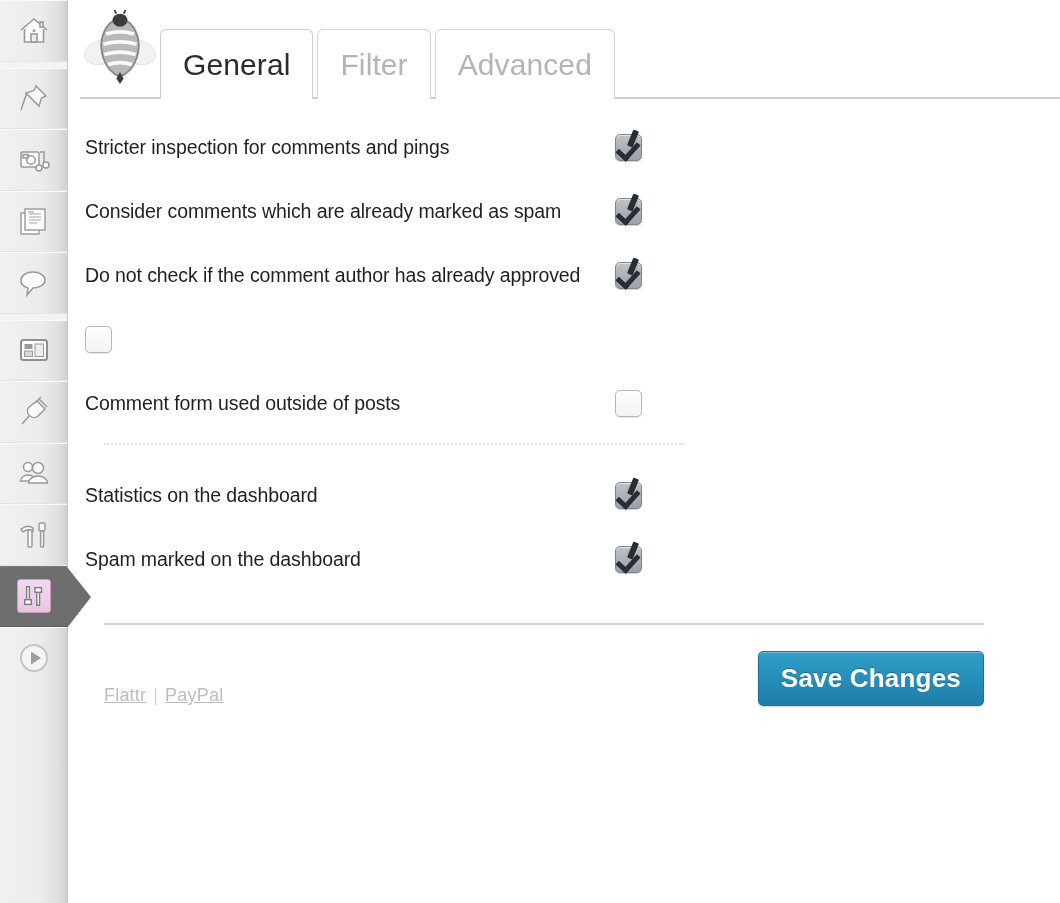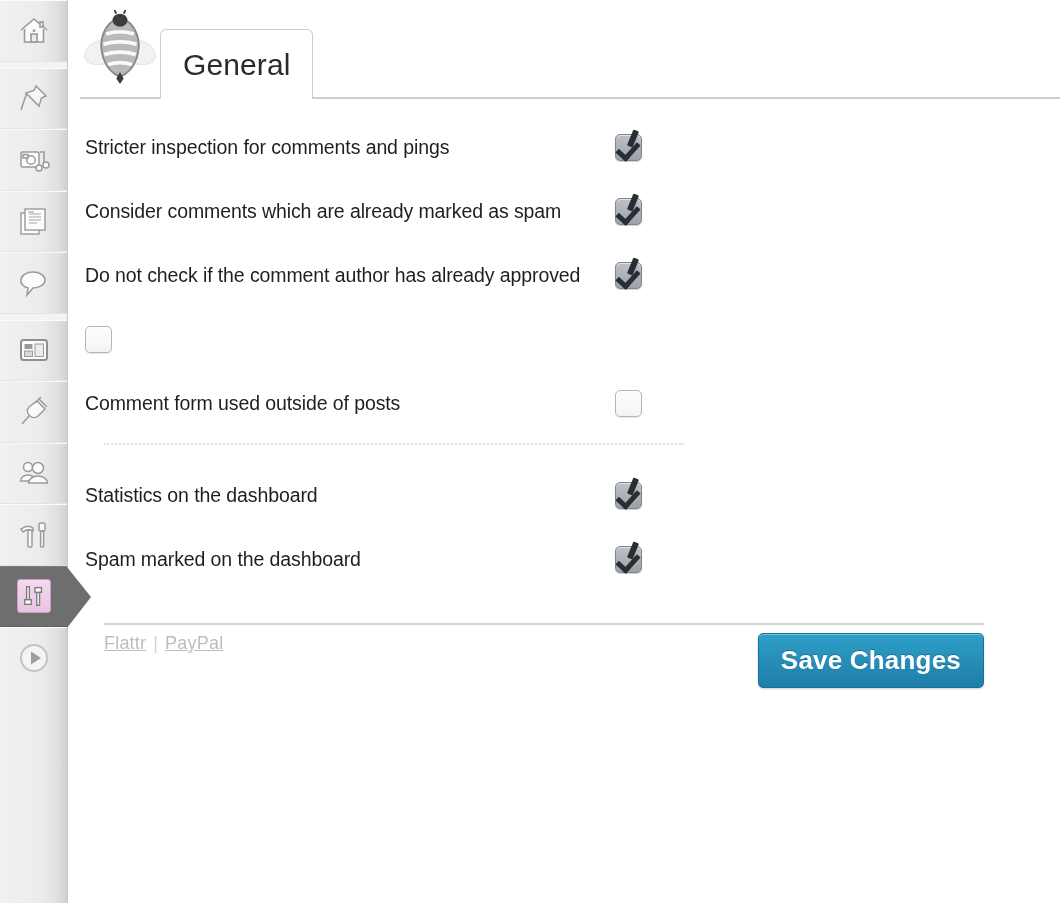--- a/index.html
+++ b/index.html
@@ -185,22 +185,22 @@
 
   .solid-sep {
     margin: 40px 0 0 36px;
     width: 880px;
     height: 0;
     border-top: 2px solid #d3d3d3;
   }
 
   .footer {
     display: flex;
-    align-items: flex-start;
-    padding: 8px 0 0 36px;
+    align-items: flex-end;
+    padding: 26px 0 0 36px;
     width: 916px;
   }
   .links { font-size: 18px; color: #bdbdbd; letter-spacing: 0.2px; }
   .links a {
     color: #bdbdbd;
     text-decoration: underline;
     cursor: pointer;
   }
   .links .sep { padding: 0 7px; color: #d2d2d2; }
 
@@ -382,20 +382,26 @@
             <ellipse cx="40" cy="11" rx="8" ry="7" fill="#3d3d3d"></ellipse>
             <path d="M36 4 L34 0 M44 4 L46 0" stroke="#3d3d3d" stroke-width="2"></path>
             <path d="M40 67 L36 74 L40 80 L44 74 Z" fill="#3d3d3d"></path>
           </svg>
         </span>
       </div>
 
       <div class="tab is-active">
         <span>General</span>
       </div>
+      <div class="tab">
+        <span>Filter</span>
+      </div>
+      <div class="tab">
+        <span>Advanced</span>
+      </div>
     </div>
 
     <div class="panel">
 
       <div class="row">
         <div class="row-label">Stricter inspection for comments and pings</div>
         <div class="cbox-cell">
           <span class="cbox on"></span>
         </div>
       </div>

